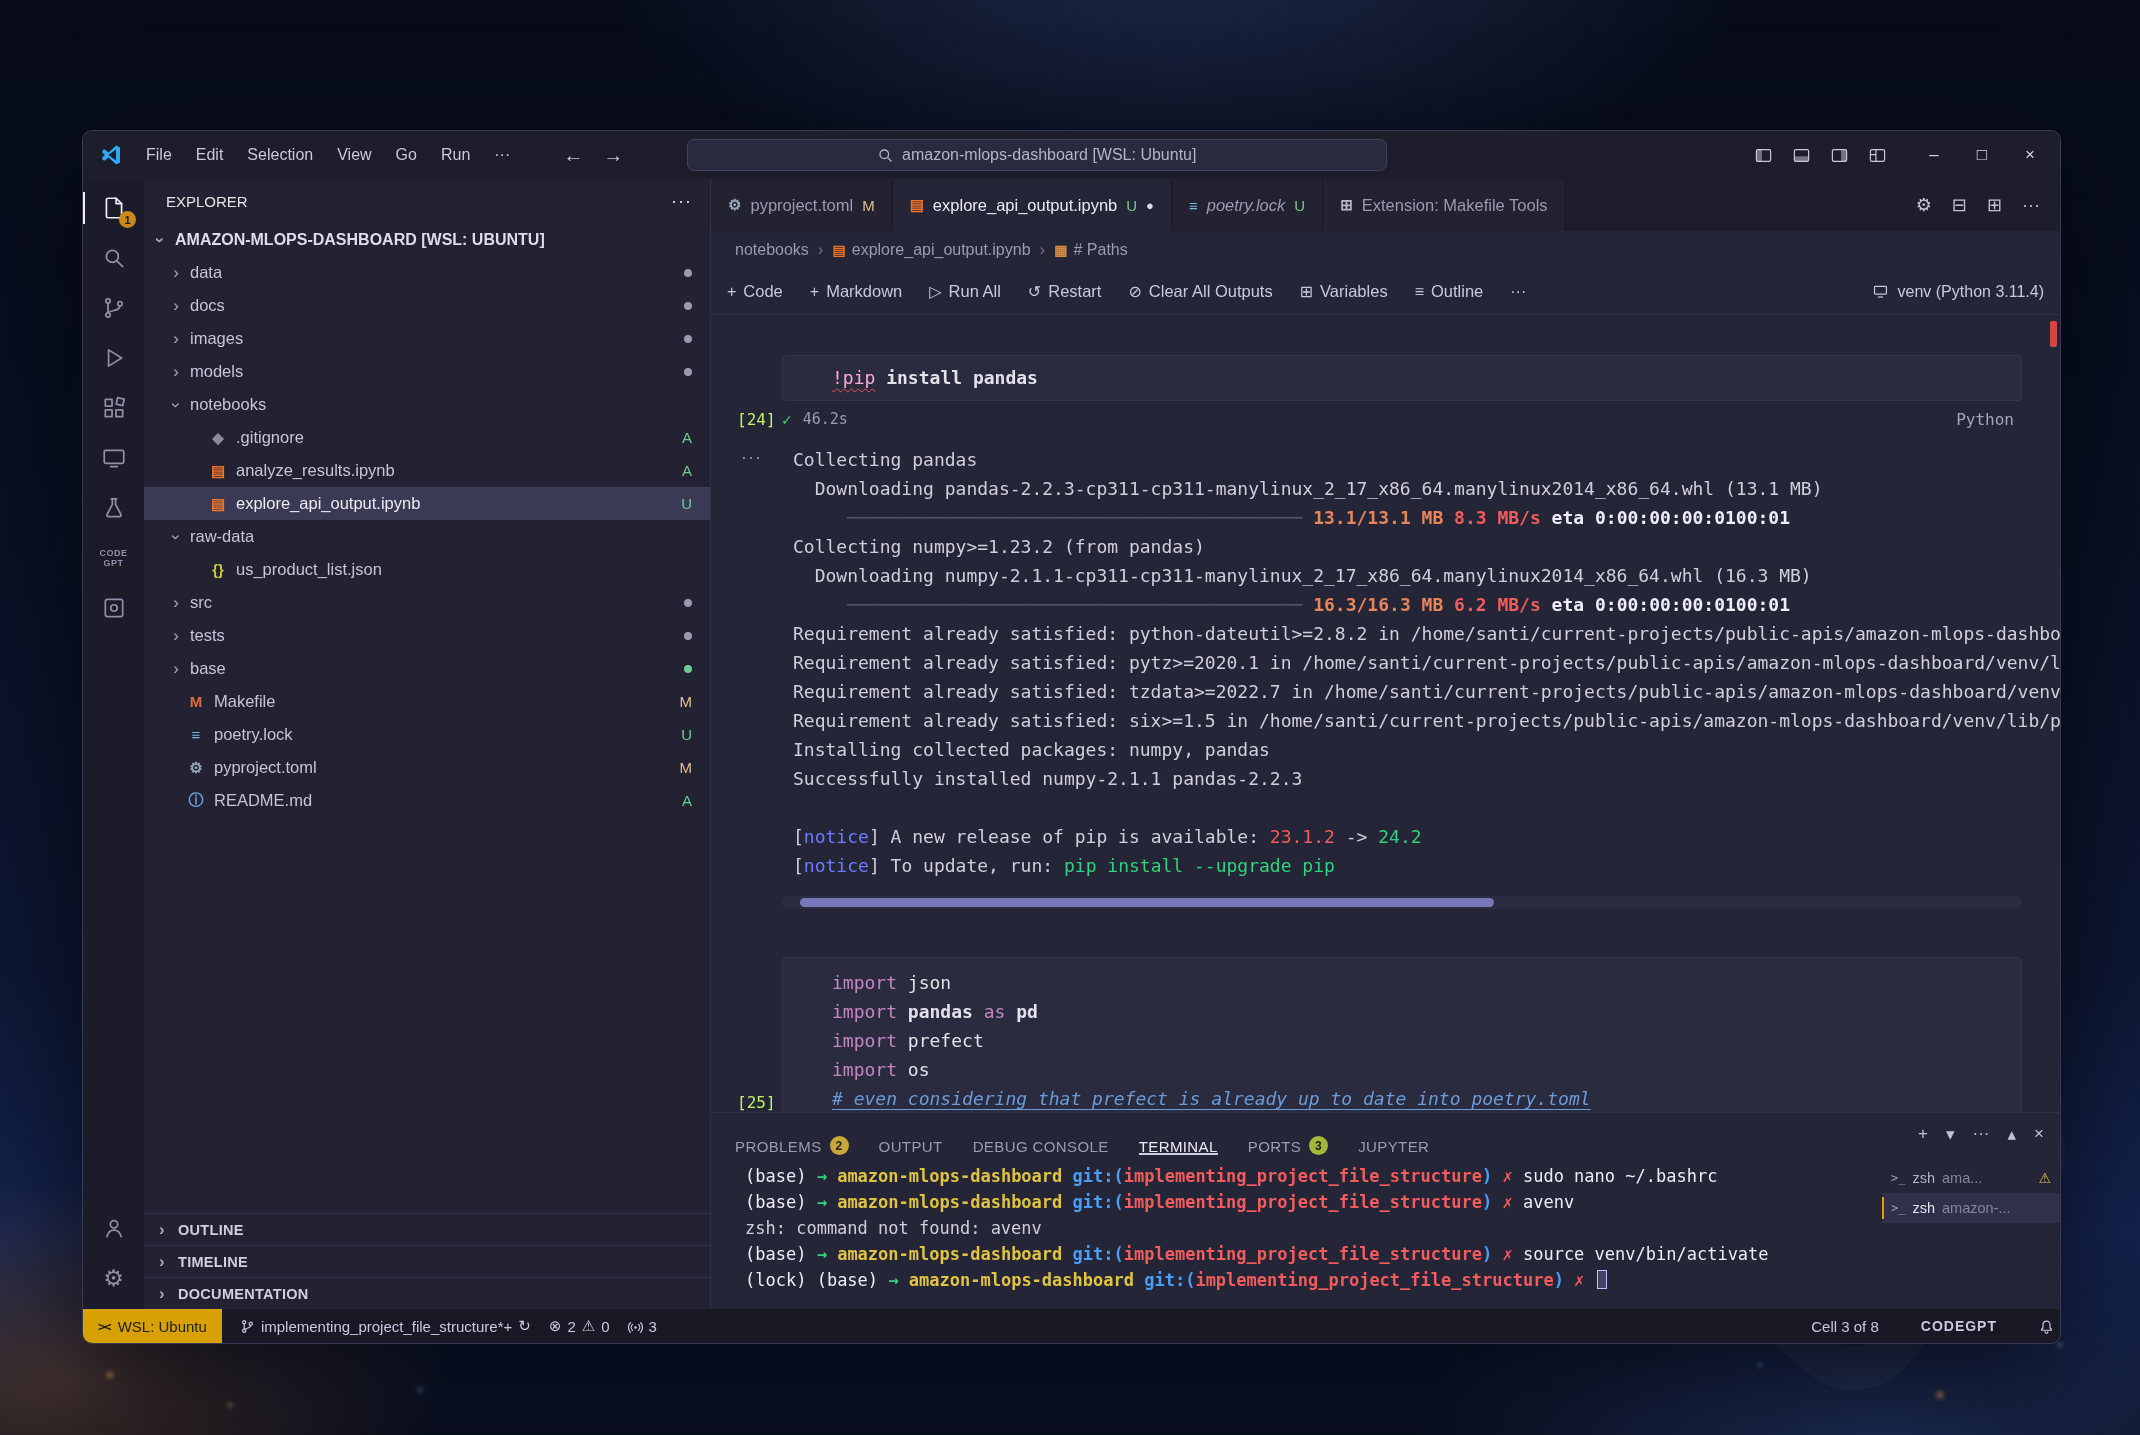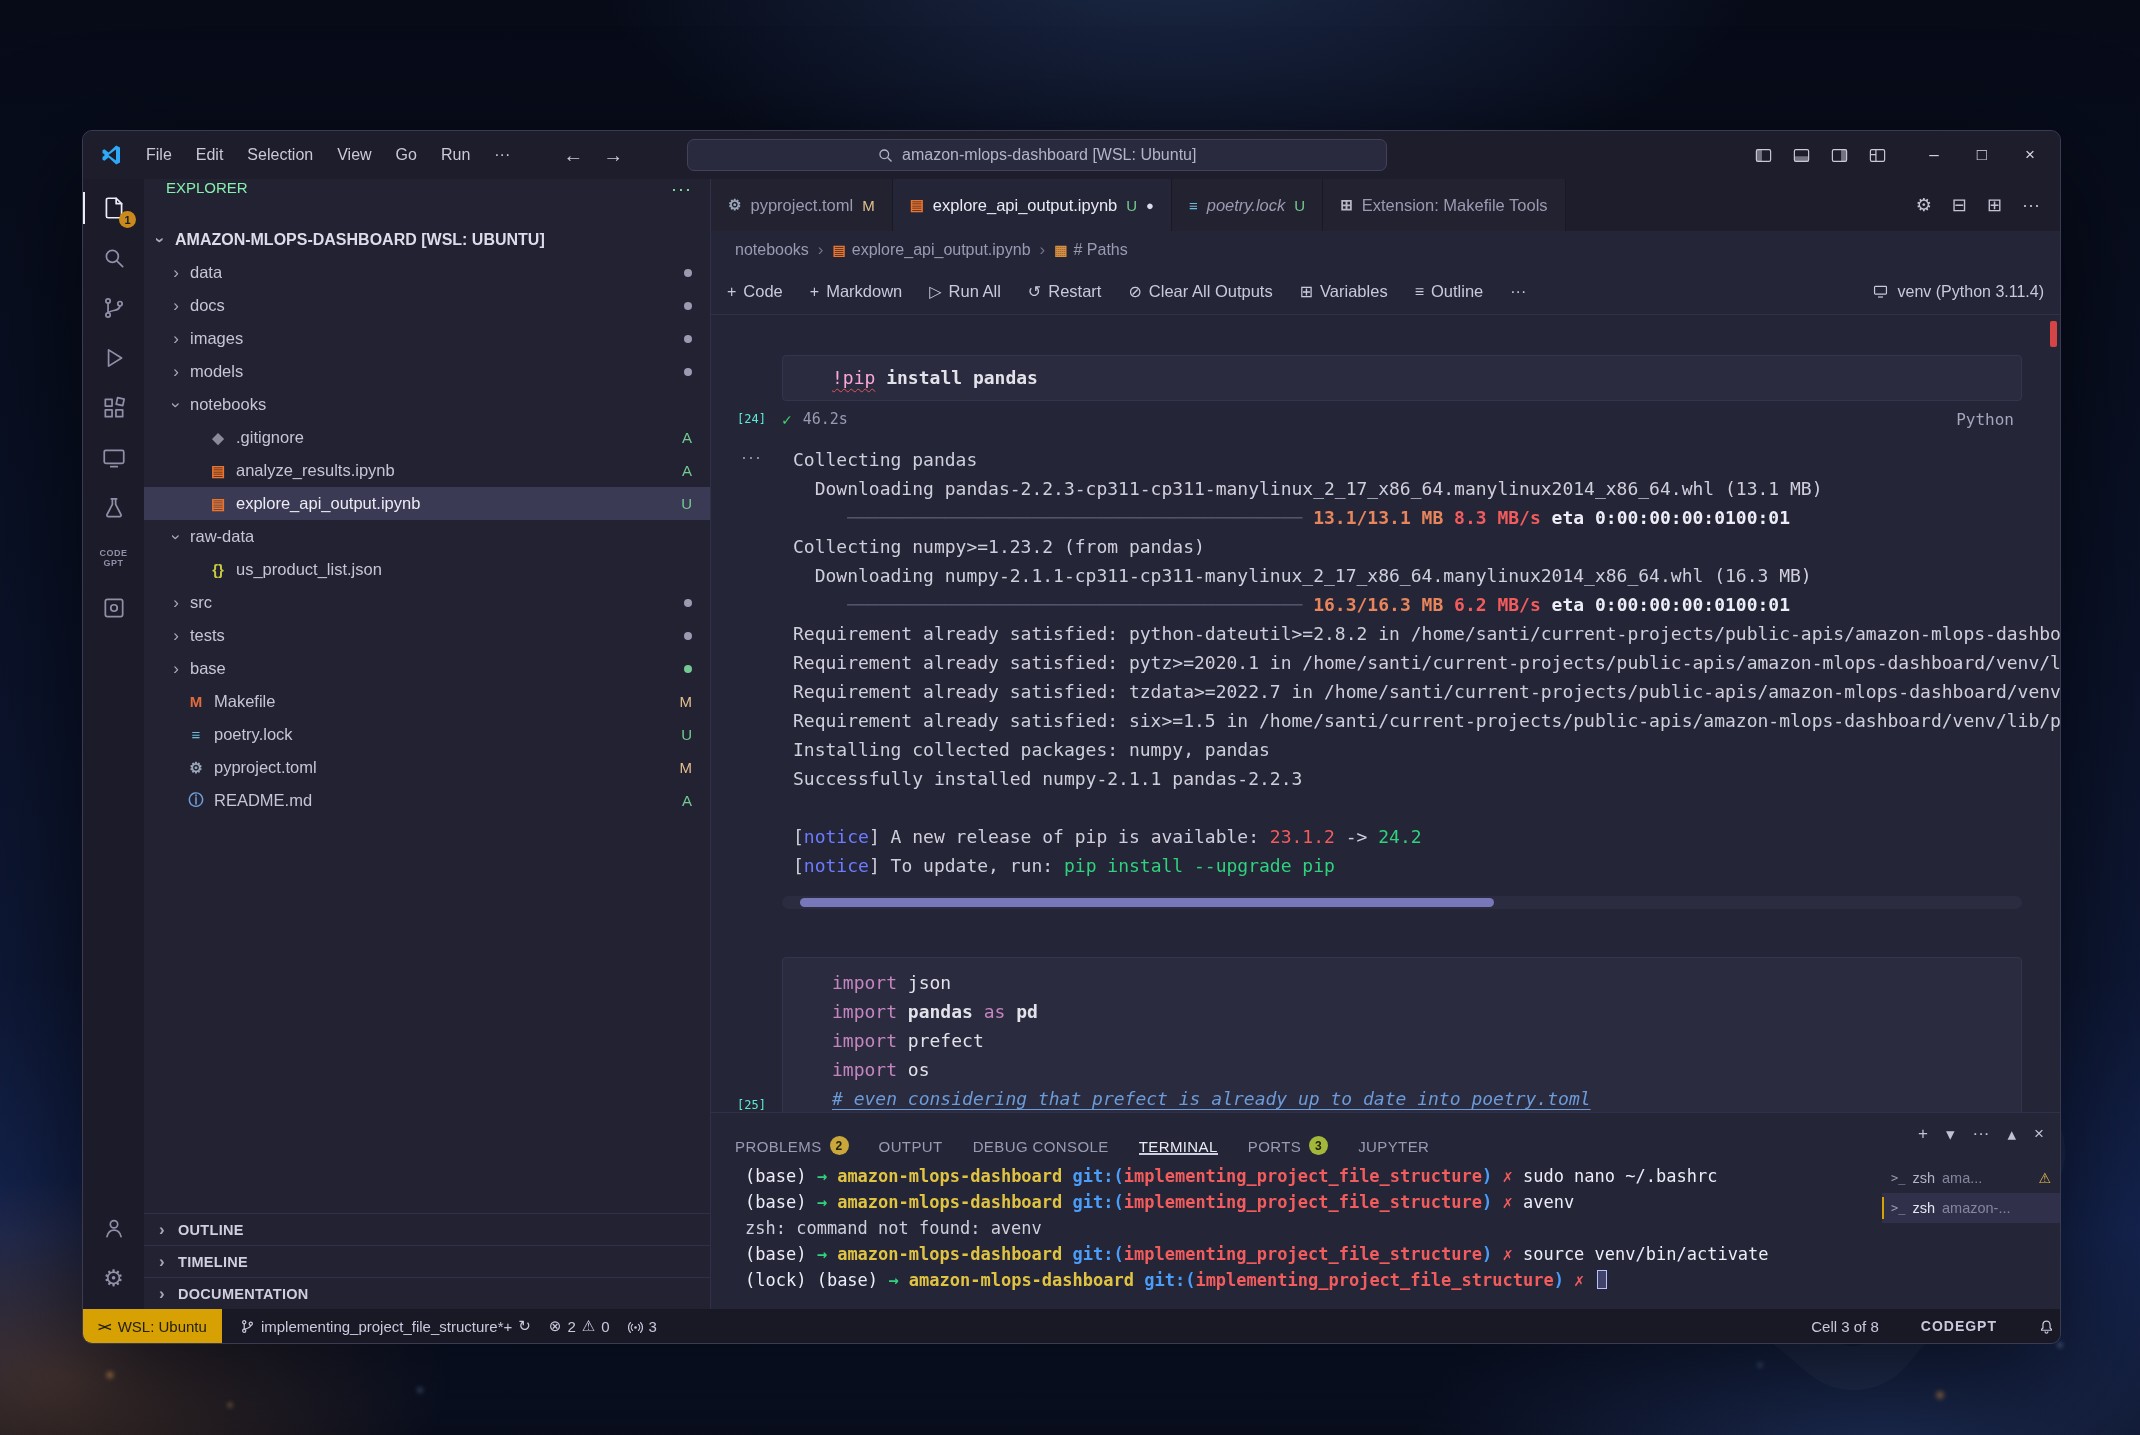--- a/index.html
+++ b/index.html
@@ -56,21 +56,21 @@
   .act-item.active::before{content:"";position:absolute;left:0;top:9px;bottom:9px;width:2px;background:#ececf6}
   .act-item svg{width:26px;height:26px;fill:none;stroke:currentColor;stroke-width:1.6;stroke-linecap:round;stroke-linejoin:round}
   .act-badge{position:absolute;right:8px;bottom:5px;min-width:17px;height:17px;border-radius:9px;background:#c98a1b;
     color:#1d1d28;font-size:11px;font-weight:bold;display:flex;align-items:center;justify-content:center;padding:0 3px}
   .codegpt-mini{font-size:9px;font-weight:bold;line-height:10px;text-align:center;letter-spacing:.5px;color:#8f8fa8}
   .act-bottom{margin-top:auto;padding-bottom:6px;display:flex;flex-direction:column;align-items:center}
   .gear-glyph{font-size:23px;color:#8f8fa8}
 
   
   .sidebar{width:567px;flex:none;background:#222232;display:flex;flex-direction:column;border-right:1px solid #30304a;min-height:0}
-  .side-header{height:44px;flex:none;display:flex;padding:0 18px 0 22px;color:#86efac;font-size:15px}
+  .side-header{height:44px;flex:none;display:flex;align-items:center;padding:0 18px 0 22px;color:#e5e5e5;font-size:15px}
   .side-header .dots{margin-left:auto;font-size:18px;letter-spacing:1px}
   .root-row{height:33px;flex:none;display:flex;align-items:center;gap:5px;padding-left:6px;color:#dcdcea;font-weight:bold;font-size:16px}
   .tree{flex:1;min-height:0;overflow:hidden}
   .tree-row{height:33px;display:flex;align-items:center;font-size:16.5px;color:#c5c5d8;padding-right:18px}
   .tree-row.selected{background:#3a3a54;color:#ecexf4;color:#ecebf4}
   .chev{width:20px;display:inline-block;text-align:center;color:#a8a8bc;font-size:17px}
   .chev.open{transform:rotate(90deg)}
   .ticon{width:24px;text-align:center;margin-right:6px;font-size:15px;font-weight:bold;flex:none}
   .tlabel{white-space:nowrap;overflow:hidden;text-overflow:ellipsis}
   .tbadge{margin-left:auto;font-size:15px;padding-left:10px}
@@ -101,21 +101,21 @@
   .nbbtn{display:flex;align-items:center;gap:7px;font-size:16.5px;margin-right:27px;white-space:nowrap}
   .nbbtn .ic{font-size:16px}
   .kernel{margin-left:auto;display:flex;align-items:center;gap:9px;font-size:16px;color:#c9c9dc;white-space:nowrap}
   .kernel svg{width:17px;height:17px;fill:none;stroke:currentColor;stroke-width:1.4}
 
   
   .notebook{flex:1;min-height:0;position:relative;overflow:hidden;padding-top:40px;
     font-family:"DejaVu Sans Mono","DejaVu Sans",monospace}
   .ruler-error{position:absolute;top:6px;right:3px;width:7px;height:26px;background:#d64545;border-radius:2px}
   .codebox-row{display:flex}
-  .gutter{width:71px;flex:none;color:#5eead4;font-size:12px;padding-left:26px}
+  .gutter{width:71px;flex:none;color:#bef264;font-size:16px;padding-left:26px}
   .codebox{flex:1;margin-right:38px;background:#2b2b3f;border:1px solid #34344c;border-radius:4px;
     padding:8px 10px 8px 49px;font-size:18px;line-height:28px;color:#e2e2ea;white-space:pre}
   .cellstatus{display:flex;align-items:center;height:36px;font-size:15px;color:#9a9ab2}
   .check{color:#3fcf6e;font-size:16px;margin-right:11px}
   .lang{margin-left:auto;padding-right:46px;font-size:16px;color:#a5a5bc}
   .outputs{position:relative;padding:8px 0 0 82px;font-size:18px;line-height:29px;color:#cfcfdc}
   .outmenu{position:absolute;left:30px;top:6px;color:#9a9ab2;letter-spacing:1px;font-family:"Liberation Sans",sans-serif}
   .out-line{white-space:pre;overflow:hidden;min-height:29px}
   .hscroll{margin:16px 38px 0 71px;height:13px;background:#2c2c40;border-radius:7px;position:relative}
   .hthumb{position:absolute;left:18px;top:2px;height:9px;width:56%;background:#8585d0;border-radius:5px;opacity:.85}

